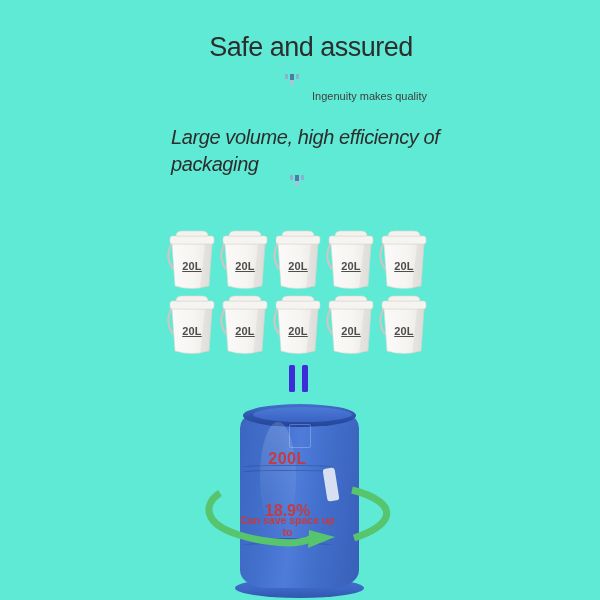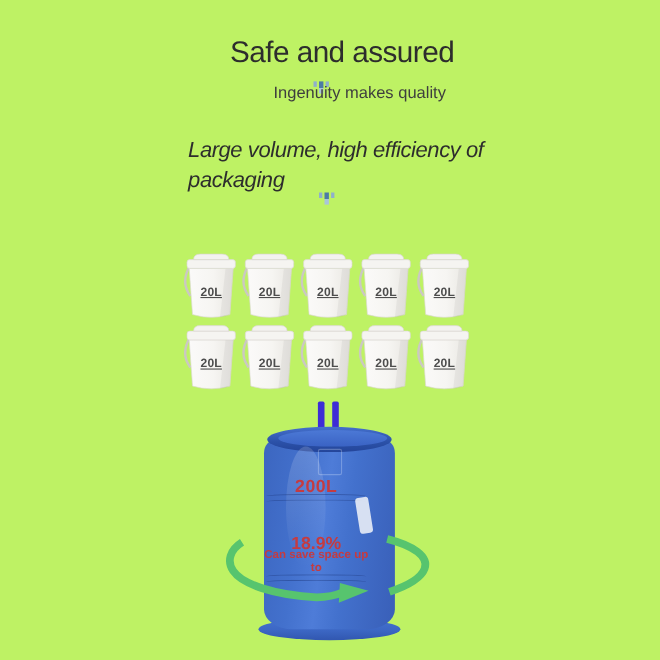--- a/index.html
+++ b/index.html
@@ -1,36 +1,36 @@
 <!DOCTYPE html>
 <html style="--divider-side: #8fb0cb; --divider-mid: #4c7ba6; --equals-blue: #3d2dd6; --drum-blue: #4371cd; --drum-rim: #2b51a8; --drum-foot: #3c67c4; --label-red: #c43b41; --arrow-green: #57c46e; --heading-dark: #2d2d2d; --body-gray: #555555; --bucket-text: #4d4d4d;"><head>
 <meta charset="utf-8">
 <title>screenshot</title>
 <style>
   html,body{margin:0;padding:0;background:#fff;}
   .canvas{
-    position:relative; width:600px; height:600px; background:#bef264;
+    position:relative; width:600px; height:600px; background:#5eead4;
     overflow:hidden; font-family:"Liberation Sans", sans-serif;
     color:#2d2d2d;
   }
   
   .page-title{
     position:absolute; top:30px; left:11px; width:600px;
     text-align:center; font-size:27px; line-height:34px;
     font-weight:500; letter-spacing:-0.5px; color:var(--heading-dark,#2d2d2d);
   }
   .quote-divider{position:absolute; display:flex; align-items:flex-start; gap:2px; height:12px;}
   .qd-1{top:74px; left:285px;}
   .qd-2{top:175px; left:290px;}
   .qd-side{width:3px; height:5px; background:var(--divider-side,#8fb0cb);}
   .qd-mid{width:4px; height:11px;
     background:linear-gradient(180deg, var(--divider-mid,#4c7ba6) 0 55%, #a9c5d9 55% 100%);}
   .subtitle{
-    position:absolute; top:76px; left:227px; width:200px; text-align:center;
-    font-size:15px; color:#3e3e3e;
+    position:absolute; top:90px; left:227px; width:200px; text-align:right;
+    font-size:11px; color:#3e3e3e;
   }
   
   .section-heading{
     position:absolute; top:124px; left:171px; width:280px;
     font-size:20px; line-height:27px; font-weight:500; letter-spacing:-0.4px;
     color:var(--heading-dark,#2d2d2d);
     font-style:italic;
   }
   .section-heading span{display:block;}
   .section-desc{
@@ -52,21 +52,21 @@
     text-decoration:underline;
   }
   
   .equals-icon{
     position:absolute; top:365px; left:289px;
     display:flex; gap:7px;
   }
   .eq-bar{width:6px; height:27px; border-radius:1.5px;
     background:var(--equals-blue,#3d2dd6);}
   
-  .drum-wrap{position:absolute; top:388px; left:240px; width:95px; height:194px;}
+  .drum-wrap{position:absolute; top:404px; left:240px; width:95px; height:194px;}
   .drum-foot{
     position:absolute; bottom:0; left:-5px; width:129px; height:20px; border-radius:50%;
     background:linear-gradient(180deg,#4472d0 0%, var(--drum-foot,#3c67c4) 55%, #3157b0 100%);
   }
   .drum-body{
     position:absolute; top:12px; left:0; width:119px; height:172px;
     background:linear-gradient(97deg,#3c66c0 0%, var(--drum-blue,#4371cd) 28%, #4e7cd8 46%, var(--drum-blue,#4371cd) 62%, #395fb8 100%);
     border-radius:10px 10px 26px 26px / 12px 12px 18px 18px;
   }
   .drum-lid{

